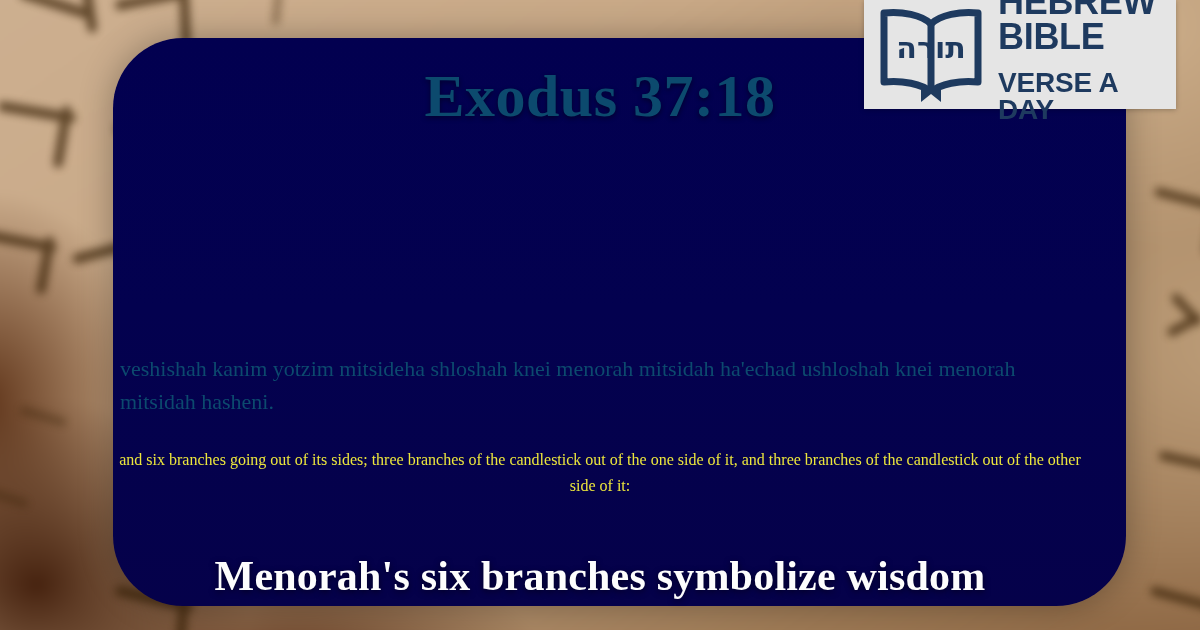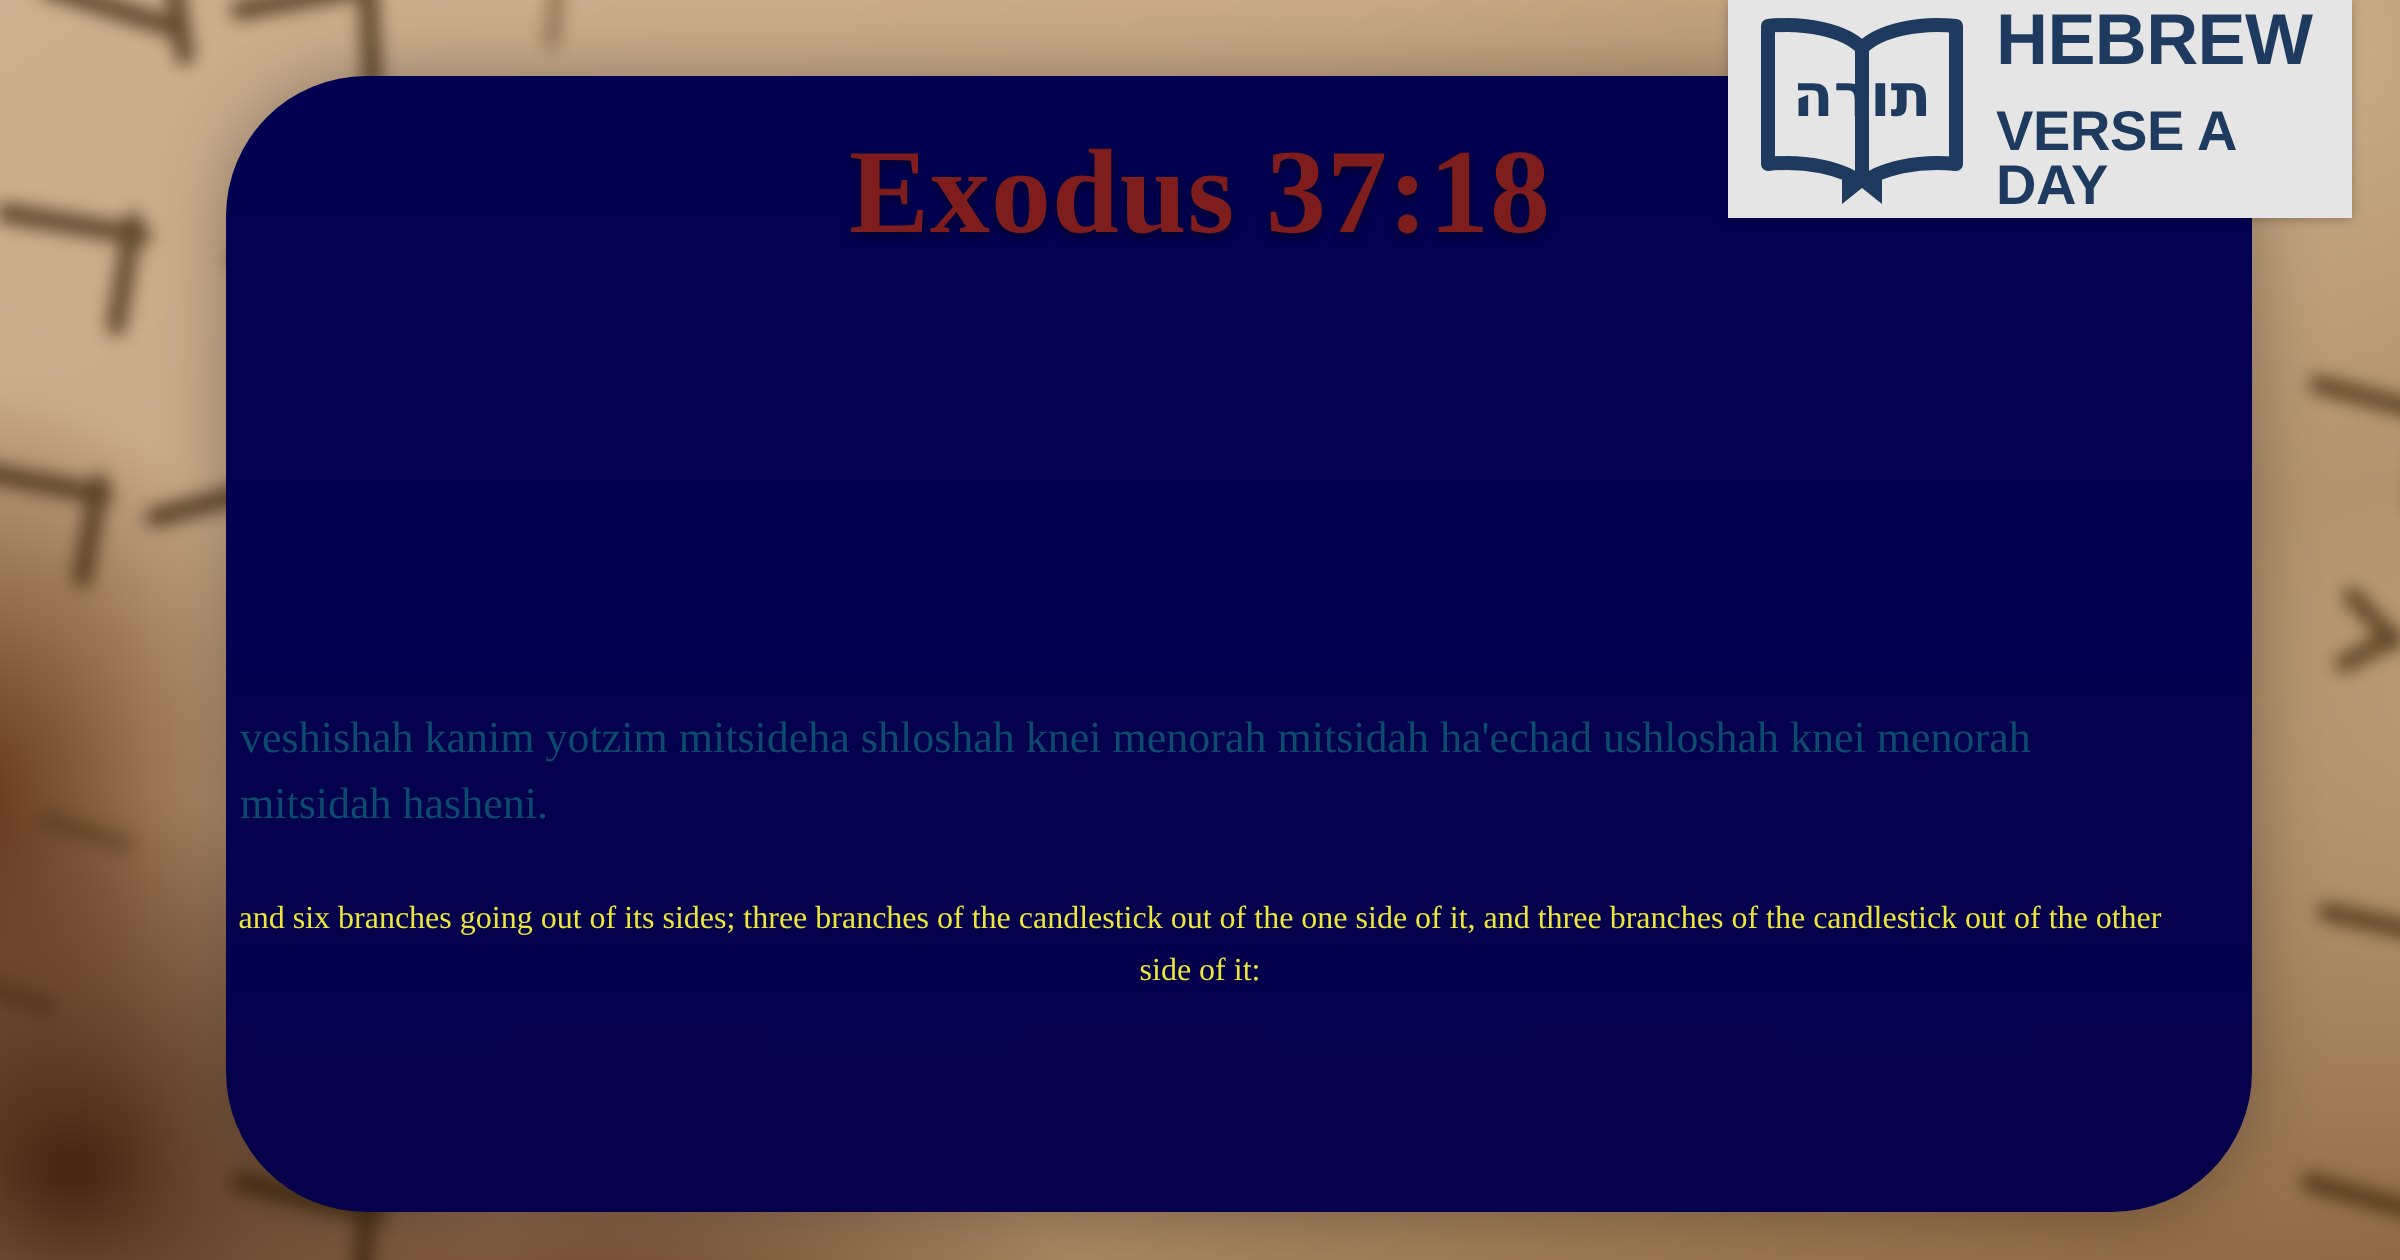--- a/index.html
+++ b/index.html
@@ -61,21 +61,21 @@
     color:#1e3a5f;
     letter-spacing:-.3px;
   }
   .lw1, .lw2{ font-size:36px; }
   .lw3{ font-size:28px; letter-spacing:-.2px; margin-top:14px; }
 
   
   .verse-title{
     position:absolute; left:0; right:0; top:62px;
     text-align:center;
-    color:#7f1d1d;
+    color:#0c4a6e;
     font-size:60px;
     font-weight:700;
     letter-spacing:.5px;
     text-shadow:0 2px 5px rgba(0,0,0,.45);
   }
   .hebrew{
     position:absolute; left:52px; right:52px; top:170px;
     direction:rtl;
     text-align:center;
     color:#ffe92e;
@@ -160,30 +160,32 @@
 
   <div class="card"></div>
 
   <div class="verse-title">Exodus 37:18</div>
 
 
   <div class="translit">veshishah kanim yotzim mitsideha shloshah knei menorah mitsidah ha'echad ushloshah knei menorah mitsidah hasheni.</div>
 
   <div class="translation">and six branches going out of its sides; three branches of the candlestick out of the one side of it, and three branches of the candlestick out of the other side of it:</div>
 
+  <div class="caption">Menorah's six branches symbolize wisdom</div>
 
   <div class="logo">
     <svg class="logo-mark" viewBox="0 0 118 98">
       <g fill="none" stroke="#1e3a5f" stroke-width="7" stroke-linejoin="round">
         <path d="M59 18 C50 9 30 5 12 7 L12 76 C30 74 50 78 59 86"></path>
         <path d="M59 18 C68 9 88 5 106 7 L106 76 C88 74 68 78 59 86"></path>
       </g>
       <rect x="55.5" y="17" width="7" height="70" fill="#1e3a5f"></rect>
       <path d="M49 80 L69 80 L69 96 L59 88 L49 96 Z" fill="#1e3a5f"></path>
       <text x="59" y="52" text-anchor="middle" font-family="DejaVu Sans, sans-serif" font-size="30" font-weight="700" fill="#1e3a5f">תורה</text>
     </svg>
     <div class="logo-words">
       <span class="lw1">HEBREW</span>
+      <span class="lw2">BIBLE</span>
       <span class="lw3">VERSE A DAY</span>
     </div>
   </div>
 
 </div>
 
 </body></html>

